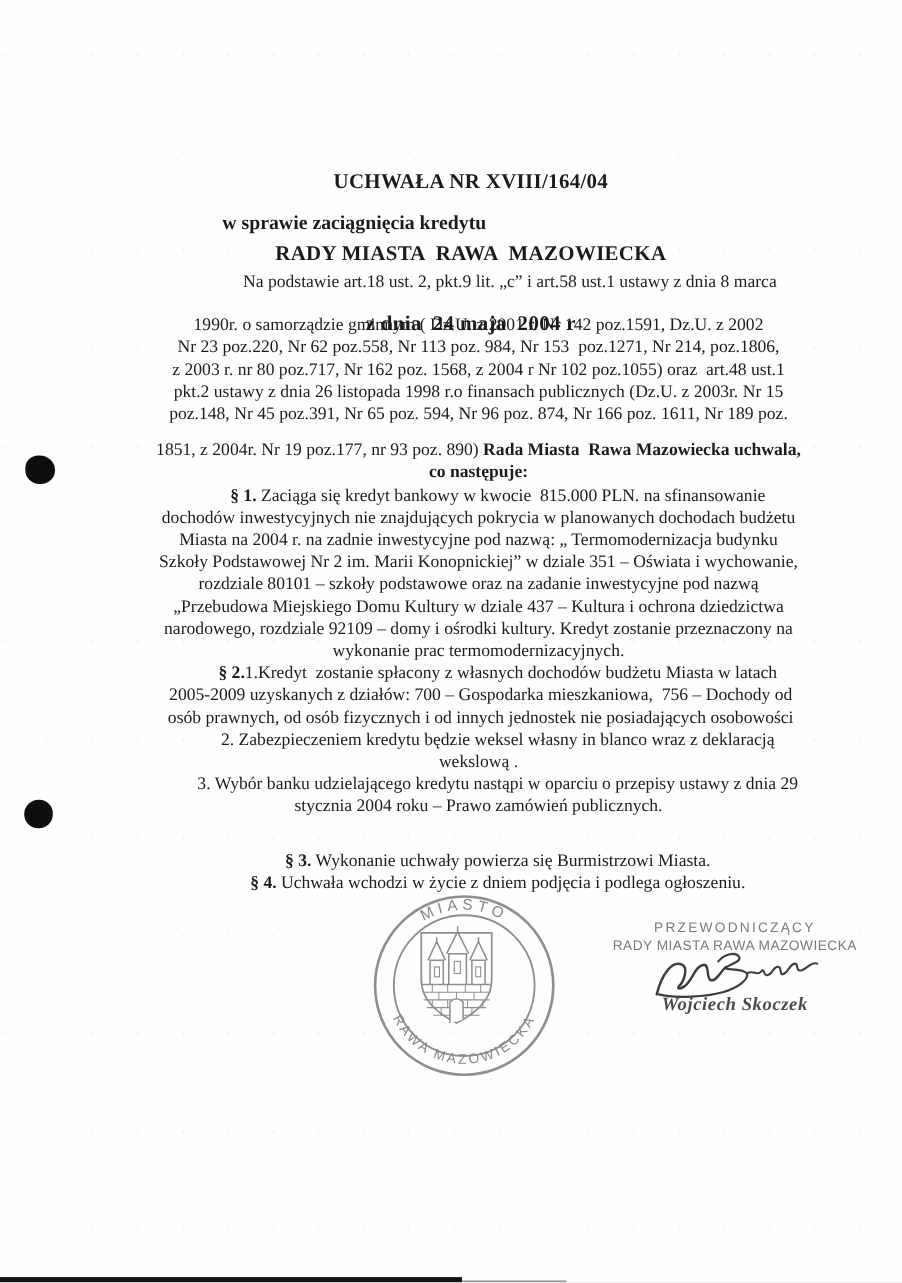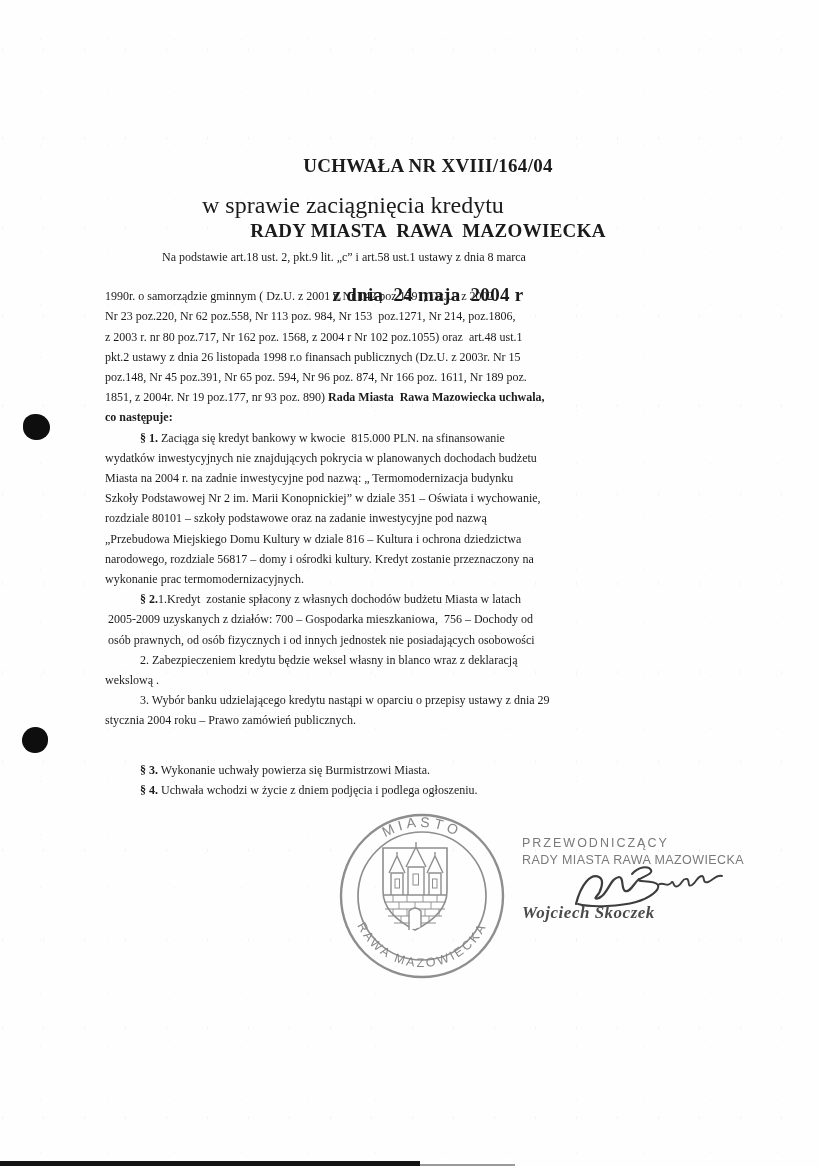--- a/index.html
+++ b/index.html
@@ -21,37 +21,38 @@
   .header{
     position:absolute;top:112px;left:0;width:100%;
     text-align:center;
     transform:translateX(18px);
     font-weight:bold;font-size:19px;line-height:21.5px;
     letter-spacing:0.3px;
     white-space:pre;
   }
   .subject{
     position:absolute;left:202px;top:192px;
-    font-weight:normal;font-size:24px;
+    font-weight:bold;font-size:18px;
     white-space:pre;
   }
   .body-text{
     position:absolute;left:105px;top:247px;width:660px;
-    font-size:12px;line-height:20.2px;
+    font-size:16px;line-height:20.2px;text-align:center;
   }
   .line{white-space:pre;}
   .line b{font-weight:bold;}
   .hole{
     position:absolute;background:#0e0e0e;
   }
   .hole1{left:23px;top:414px;width:27px;height:26px;border-radius:46% 54% 50% 50%;}
   .hole2{left:22px;top:727px;width:26px;height:26px;border-radius:52% 48% 50% 50%;}
   .seal{position:absolute;left:337px;top:811px;}
   .sig-block{
-    position:absolute;left:522px;top:836px;width:250px;
+    position:absolute;left:543px;top:836px;width:250px;
+    text-align:center;
     font-family:"Liberation Sans", sans-serif;
   }
   .sig-title1{font-size:12.5px;letter-spacing:2px;color:#7a7a7a;white-space:pre;}
   .sig-title2{font-size:12.5px;letter-spacing:0.4px;color:#7a7a7a;margin-top:3px;white-space:pre;}
   .sig-svg{display:block;margin:-3px auto 0 auto;padding-left:14px;}
   .sig-name{
     font-family:"Liberation Serif", serif;
     font-weight:bold;font-style:italic;
     font-size:17px;color:#4b4b4b;margin-top:-9px;
     letter-spacing:0.5px;white-space:pre;
@@ -75,29 +76,29 @@
 
   <div class="subject">w sprawie zaciągnięcia kredytu</div>
 
   <div class="body-text" id="body-lines">
       <div class="line" style="padding-left: 57px;"><span>Na podstawie art.18 ust. 2, pkt.9 lit. „c” i art.58 ust.1 ustawy z dnia 8 marca</span></div>
       <div class="line" style="padding-left: 0px; margin-top: 19px;"><span>1990r. o samorządzie gminnym ( Dz.U. z 2001 r. Nr 142 poz.1591, Dz.U. z 2002</span></div>
       <div class="line" style="padding-left: 0px;"><span>Nr 23 poz.220, Nr 62 poz.558, Nr 113 poz. 984, Nr 153  poz.1271, Nr 214, poz.1806,</span></div>
       <div class="line" style="padding-left: 0px;"><span>z 2003 r. nr 80 poz.717, Nr 162 poz. 1568, z 2004 r Nr 102 poz.1055) oraz  art.48 ust.1</span></div>
       <div class="line" style="padding-left: 0px;"><span>pkt.2 ustawy z dnia 26 listopada 1998 r.o finansach publicznych (Dz.U. z 2003r. Nr 15</span></div>
       <div class="line" style="padding-left: 0px;"><span>poz.148, Nr 45 poz.391, Nr 65 poz. 594, Nr 96 poz. 874, Nr 166 poz. 1611, Nr 189 poz.</span></div>
-      <div class="line" style="padding-left: 0px;"><span>1851, z 2004r. Nr 19 poz.177, nr 93 poz. 890) </span><b>Rada Miasta  Rawa Mazowiecka uchwala,</b></div>
+      <div class="line" style="padding-left: 0px; margin-top: 13px;"><span>1851, z 2004r. Nr 19 poz.177, nr 93 poz. 890) </span><b>Rada Miasta  Rawa Mazowiecka uchwala,</b></div>
       <div class="line" style="padding-left: 0px;"><b>co następuje:</b></div>
       <div class="line" style="padding-left: 35px;"><b>§ 1.</b><span> Zaciąga się kredyt bankowy w kwocie  815.000 PLN. na sfinansowanie</span></div>
-      <div class="line" style="padding-left: 0px;"><span>wydatków inwestycyjnych nie znajdujących pokrycia w planowanych dochodach budżetu</span></div>
+      <div class="line" style="padding-left: 0px;"><span>dochodów inwestycyjnych nie znajdujących pokrycia w planowanych dochodach budżetu</span></div>
       <div class="line" style="padding-left: 0px;"><span>Miasta na 2004 r. na zadnie inwestycyjne pod nazwą: „ Termomodernizacja budynku</span></div>
       <div class="line" style="padding-left: 0px;"><span>Szkoły Podstawowej Nr 2 im. Marii Konopnickiej” w dziale 351 – Oświata i wychowanie,</span></div>
       <div class="line" style="padding-left: 0px;"><span>rozdziale 80101 – szkoły podstawowe oraz na zadanie inwestycyjne pod nazwą</span></div>
-      <div class="line" style="padding-left: 0px;"><span>„Przebudowa Miejskiego Domu Kultury w dziale 816 – Kultura i ochrona dziedzictwa</span></div>
-      <div class="line" style="padding-left: 0px;"><span>narodowego, rozdziale 56817 – domy i ośrodki kultury. Kredyt zostanie przeznaczony na</span></div>
+      <div class="line" style="padding-left: 0px;"><span>„Przebudowa Miejskiego Domu Kultury w dziale 437 – Kultura i ochrona dziedzictwa</span></div>
+      <div class="line" style="padding-left: 0px;"><span>narodowego, rozdziale 92109 – domy i ośrodki kultury. Kredyt zostanie przeznaczony na</span></div>
       <div class="line" style="padding-left: 0px;"><span>wykonanie prac termomodernizacyjnych.</span></div>
       <div class="line" style="padding-left: 35px;"><b>§ 2.</b><span>1.Kredyt  zostanie spłacony z własnych dochodów budżetu Miasta w latach</span></div>
       <div class="line" style="padding-left: 0px;"><span> 2005-2009 uzyskanych z działów: 700 – Gospodarka mieszkaniowa,  756 – Dochody od</span></div>
       <div class="line" style="padding-left: 0px;"><span> osób prawnych, od osób fizycznych i od innych jednostek nie posiadających osobowości</span></div>
       <div class="line" style="padding-left: 35px;"><span>2. Zabezpieczeniem kredytu będzie weksel własny in blanco wraz z deklaracją</span></div>
       <div class="line" style="padding-left: 0px;"><span>wekslową .</span></div>
       <div class="line" style="padding-left: 35px;"><span>3. Wybór banku udzielającego kredytu nastąpi w oparciu o przepisy ustawy z dnia 29</span></div>
       <div class="line" style="padding-left: 0px;"><span>stycznia 2004 roku – Prawo zamówień publicznych.</span></div>
       <div class="line" style="padding-left: 35px; margin-top: 29px;"><b>§ 3.</b><span> Wykonanie uchwały powierza się Burmistrzowi Miasta.</span></div>
       <div class="line" style="padding-left: 35px;"><b>§ 4.</b><span> Uchwała wchodzi w życie z dniem podjęcia i podlega ogłoszeniu.</span></div>

